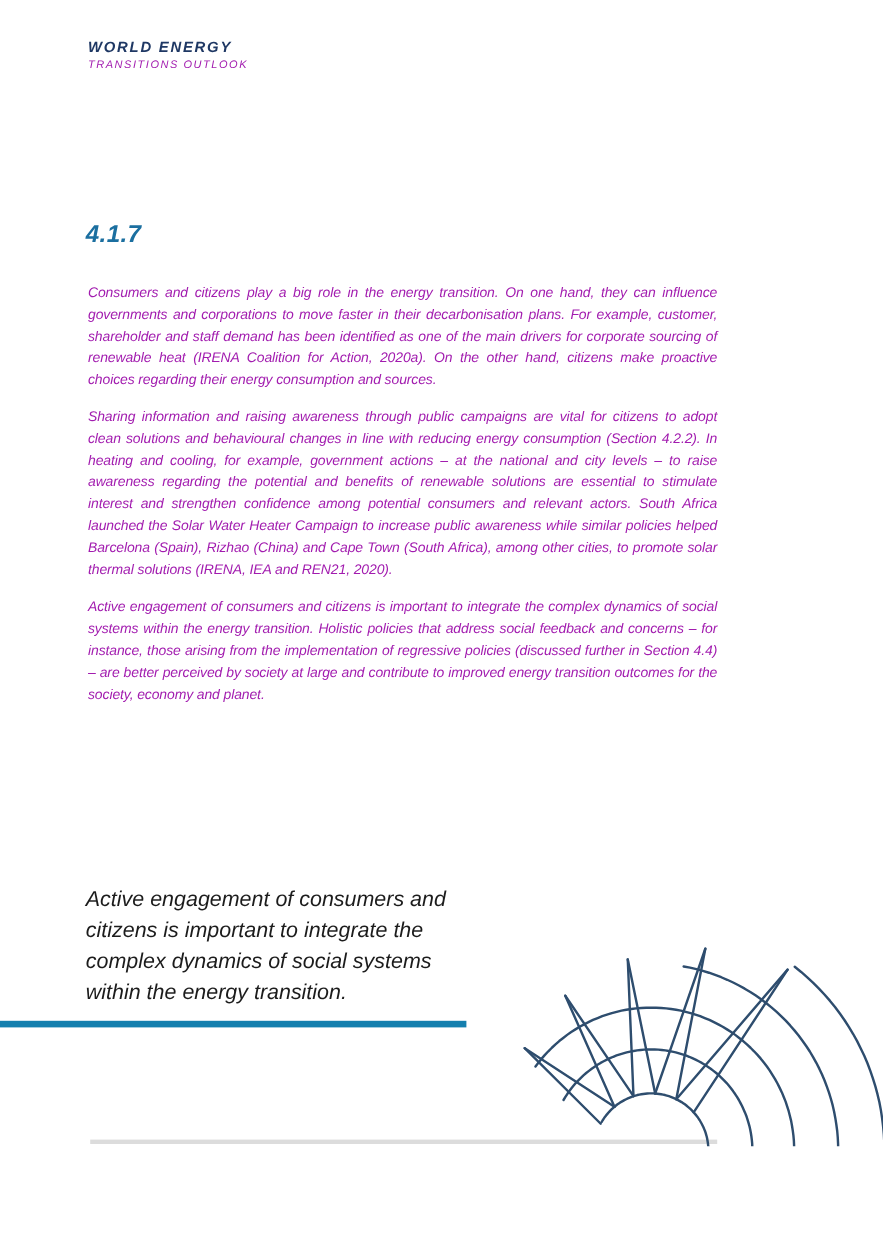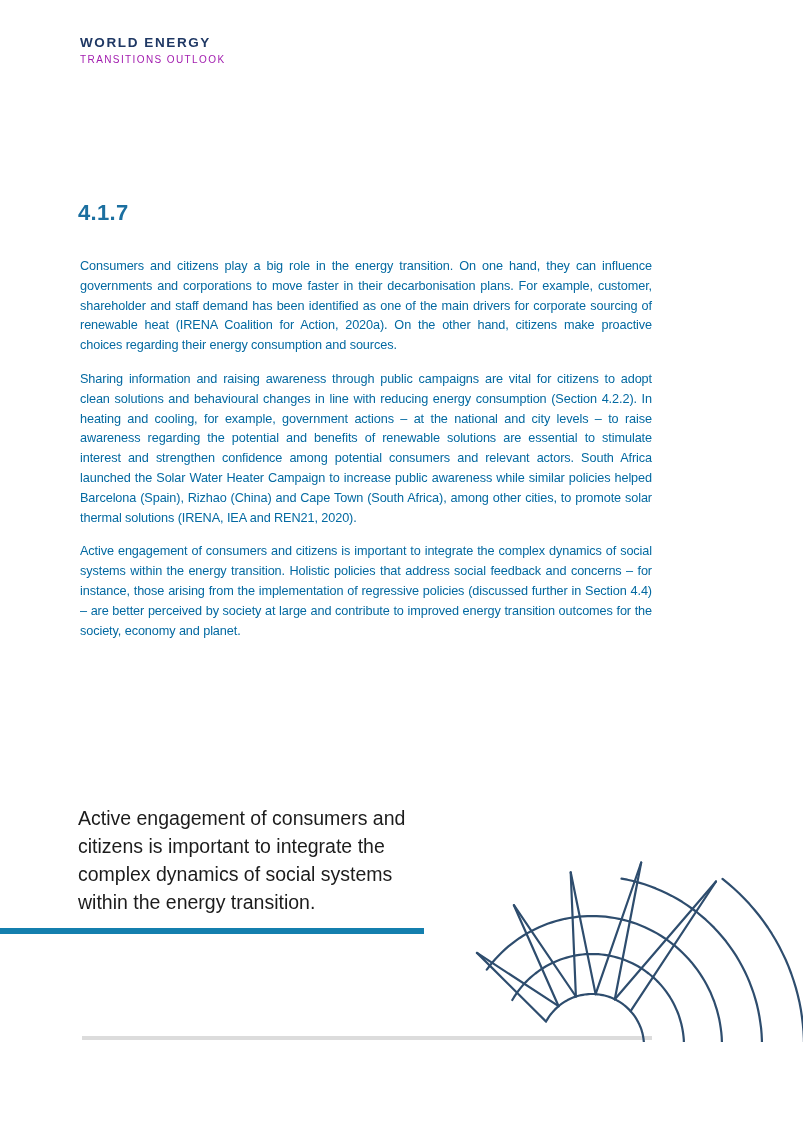--- a/index.html
+++ b/index.html
@@ -7,20 +7,21 @@
     padding: 0;
     background: #ffffff;
     font-family: "Liberation Sans", sans-serif;
   }
   .page {
     position: relative;
     width: 803px;
     height: 1058px;
     background: #ffffff;
     overflow: hidden;
+    font-style: italic;
   }
 
   
   .report-header {
     position: absolute;
     left: 80px;
     top: 35px;
   }
   .report-title-1 {
     color: #1F3864;
@@ -62,21 +63,21 @@
 
   
   .body-text {
     position: absolute;
     left: 80px;
     top: 257px;
     width: 572px;
   }
   .body-text p {
     margin: 0 0 14px 0;
-    color: #0369a1;
+    color: #a21caf;
     font-size: 12.7px;
     line-height: 19.8px;
     letter-spacing: -0.1px;
     text-align: justify;
   }
 
   
   .pull-quote {
     position: absolute;
     left: 78px;

